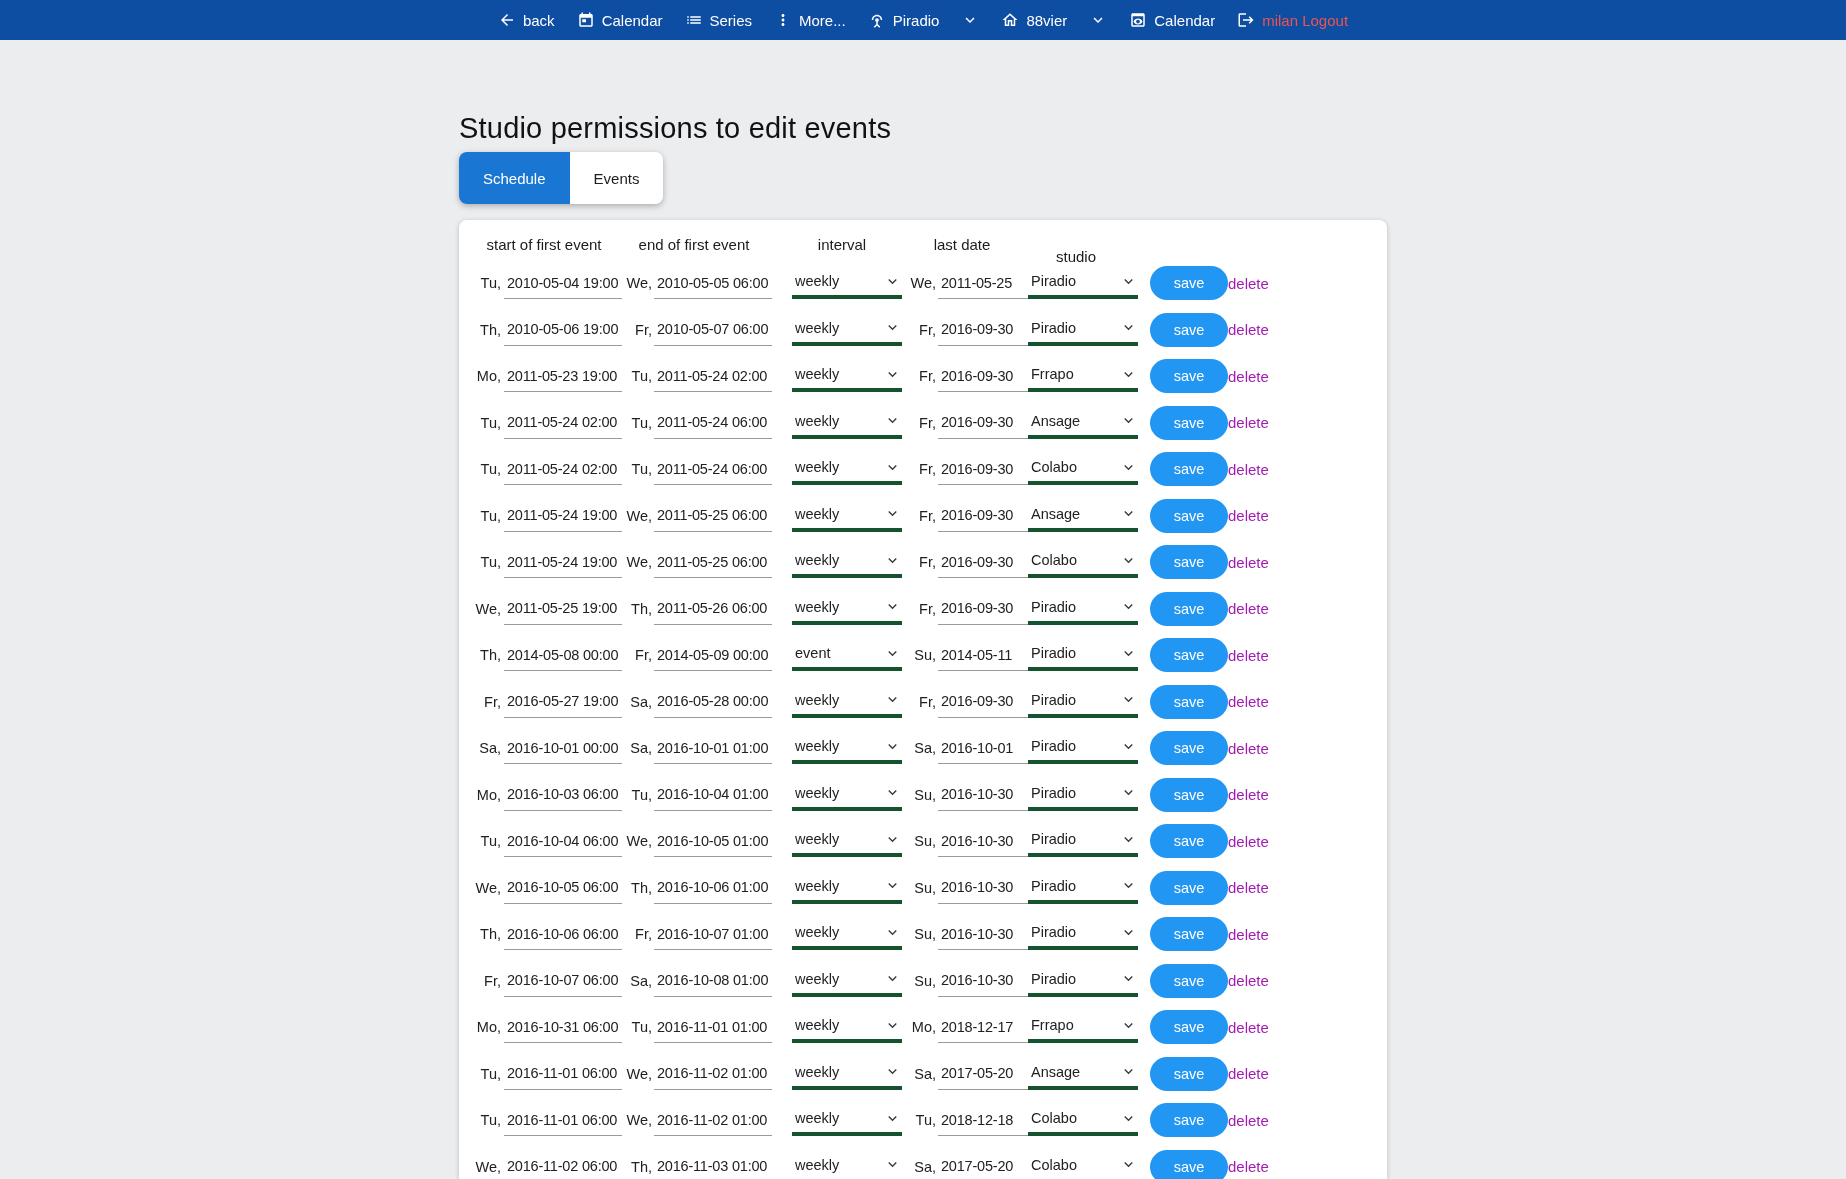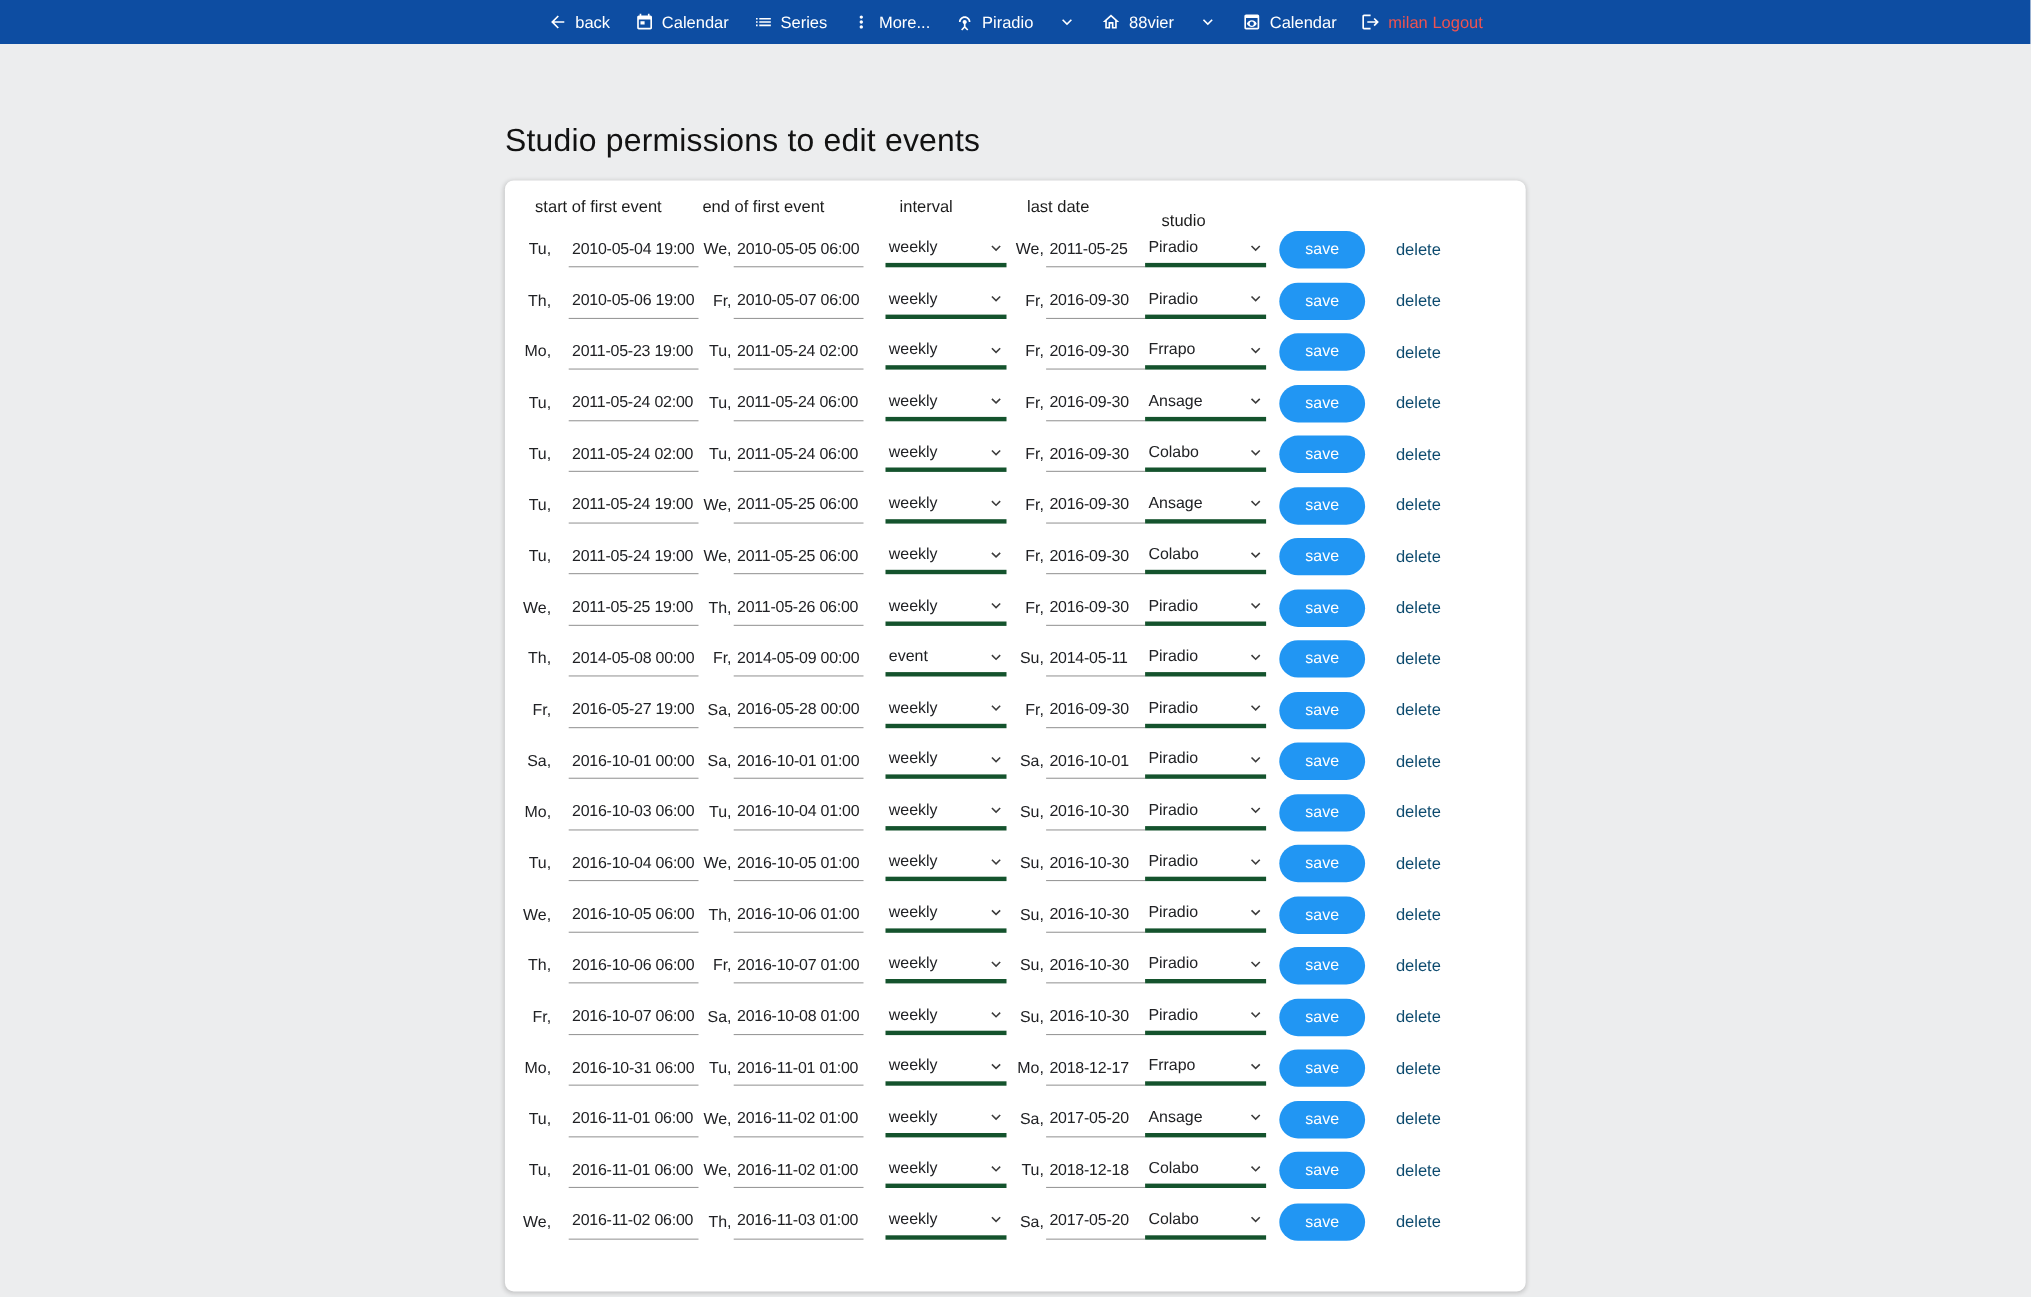--- a/index.html
+++ b/index.html
@@ -50,35 +50,35 @@
   .row { display: flex; align-items: center; height: 46.5px; font-size: 14.5px; color: #202124; }
   .day { text-align: right; white-space: nowrap; }
   .c-day1 { margin-left: 10px; width: 32px; }
   .c-day2 { margin-left: 2px;  width: 28px; }
   .c-day3 { margin-left: 6px;  width: 28px; }
   .field {
     border: none; border-bottom: 1px solid #9a9a9a; background: transparent;
     height: 32px; font: inherit; color: inherit; letter-spacing: -0.2px;
     padding: 0 0 0 3px; outline: none;
   }
-  .c-in1 { width: 118px; margin-left: 16px; }
+  .c-in1 { width: 118px; margin-left: 3px; }
   .c-in2 { width: 118px; margin-left: 2px; }
   .c-in3 { width: 90px;  margin-left: 2px; }
   .select {
     display: flex; align-items: center; justify-content: space-between;
     height: 32px; border-bottom: 4px solid #14532d; cursor: pointer; padding: 0 1px 0 3px;
   }
   .c-sel1 { width: 110px; margin-left: 20px; }
   .c-sel2 { width: 110px; }
   .select svg { width: 17px; height: 17px; fill: #3c3c3c; flex: none; }
   .save-btn {
     margin-left: 12px; width: 78px; height: 34px; border: none; border-radius: 17px;
     background: #2196f3; color: #fff; font-family: inherit; font-size: 14.5px; cursor: pointer;
   }
-  .delete-link { margin-left: 28px; color: #0c4a6e; font-size: 15px; text-decoration: none; cursor: pointer; }
+  .delete-link { color: #a21caf; font-size: 15px; text-decoration: none; cursor: pointer; }
 </style>
 </head>
 <body>
 
 <header class="nav">
   <div class="nav-item">
     <svg viewBox="0 0 24 24">
         <path d="M20 11H7.83l5.59-5.59L12 4l-8 8 8 8 1.41-1.41L7.83 13H20v-2z"></path>
       </svg>
     <span class="label">back</span>
@@ -133,20 +133,24 @@
     <svg viewBox="0 0 24 24">
         <path d="M17 7l-1.41 1.41L18.17 11H8v2h10.17l-2.58 2.58L17 17l5-5-5-5zM4 5h8V3H4c-1.1 0-2 .9-2 2v14c0 1.1.9 2 2 2h8v-2H4V5z"></path>
       </svg>
     <span class="label">milan Logout</span>
   </div>
 </header>
 
 <main class="content">
   <h1 class="page-title">Studio permissions to edit events</h1>
 
+  <div class="tabs">
+    <div class="tab active">Schedule</div>
+    <div class="tab">Events</div>
+  </div>
 
   <section class="card">
     <div class="thead">
       <div class="th th-start">start of first event</div>
       <div class="th th-end">end of first event</div>
       <div class="th th-interval">interval</div>
       <div class="th th-last">last date</div>
       <div class="th th-studio">studio</div>
     </div>
     <div id="table-body">

